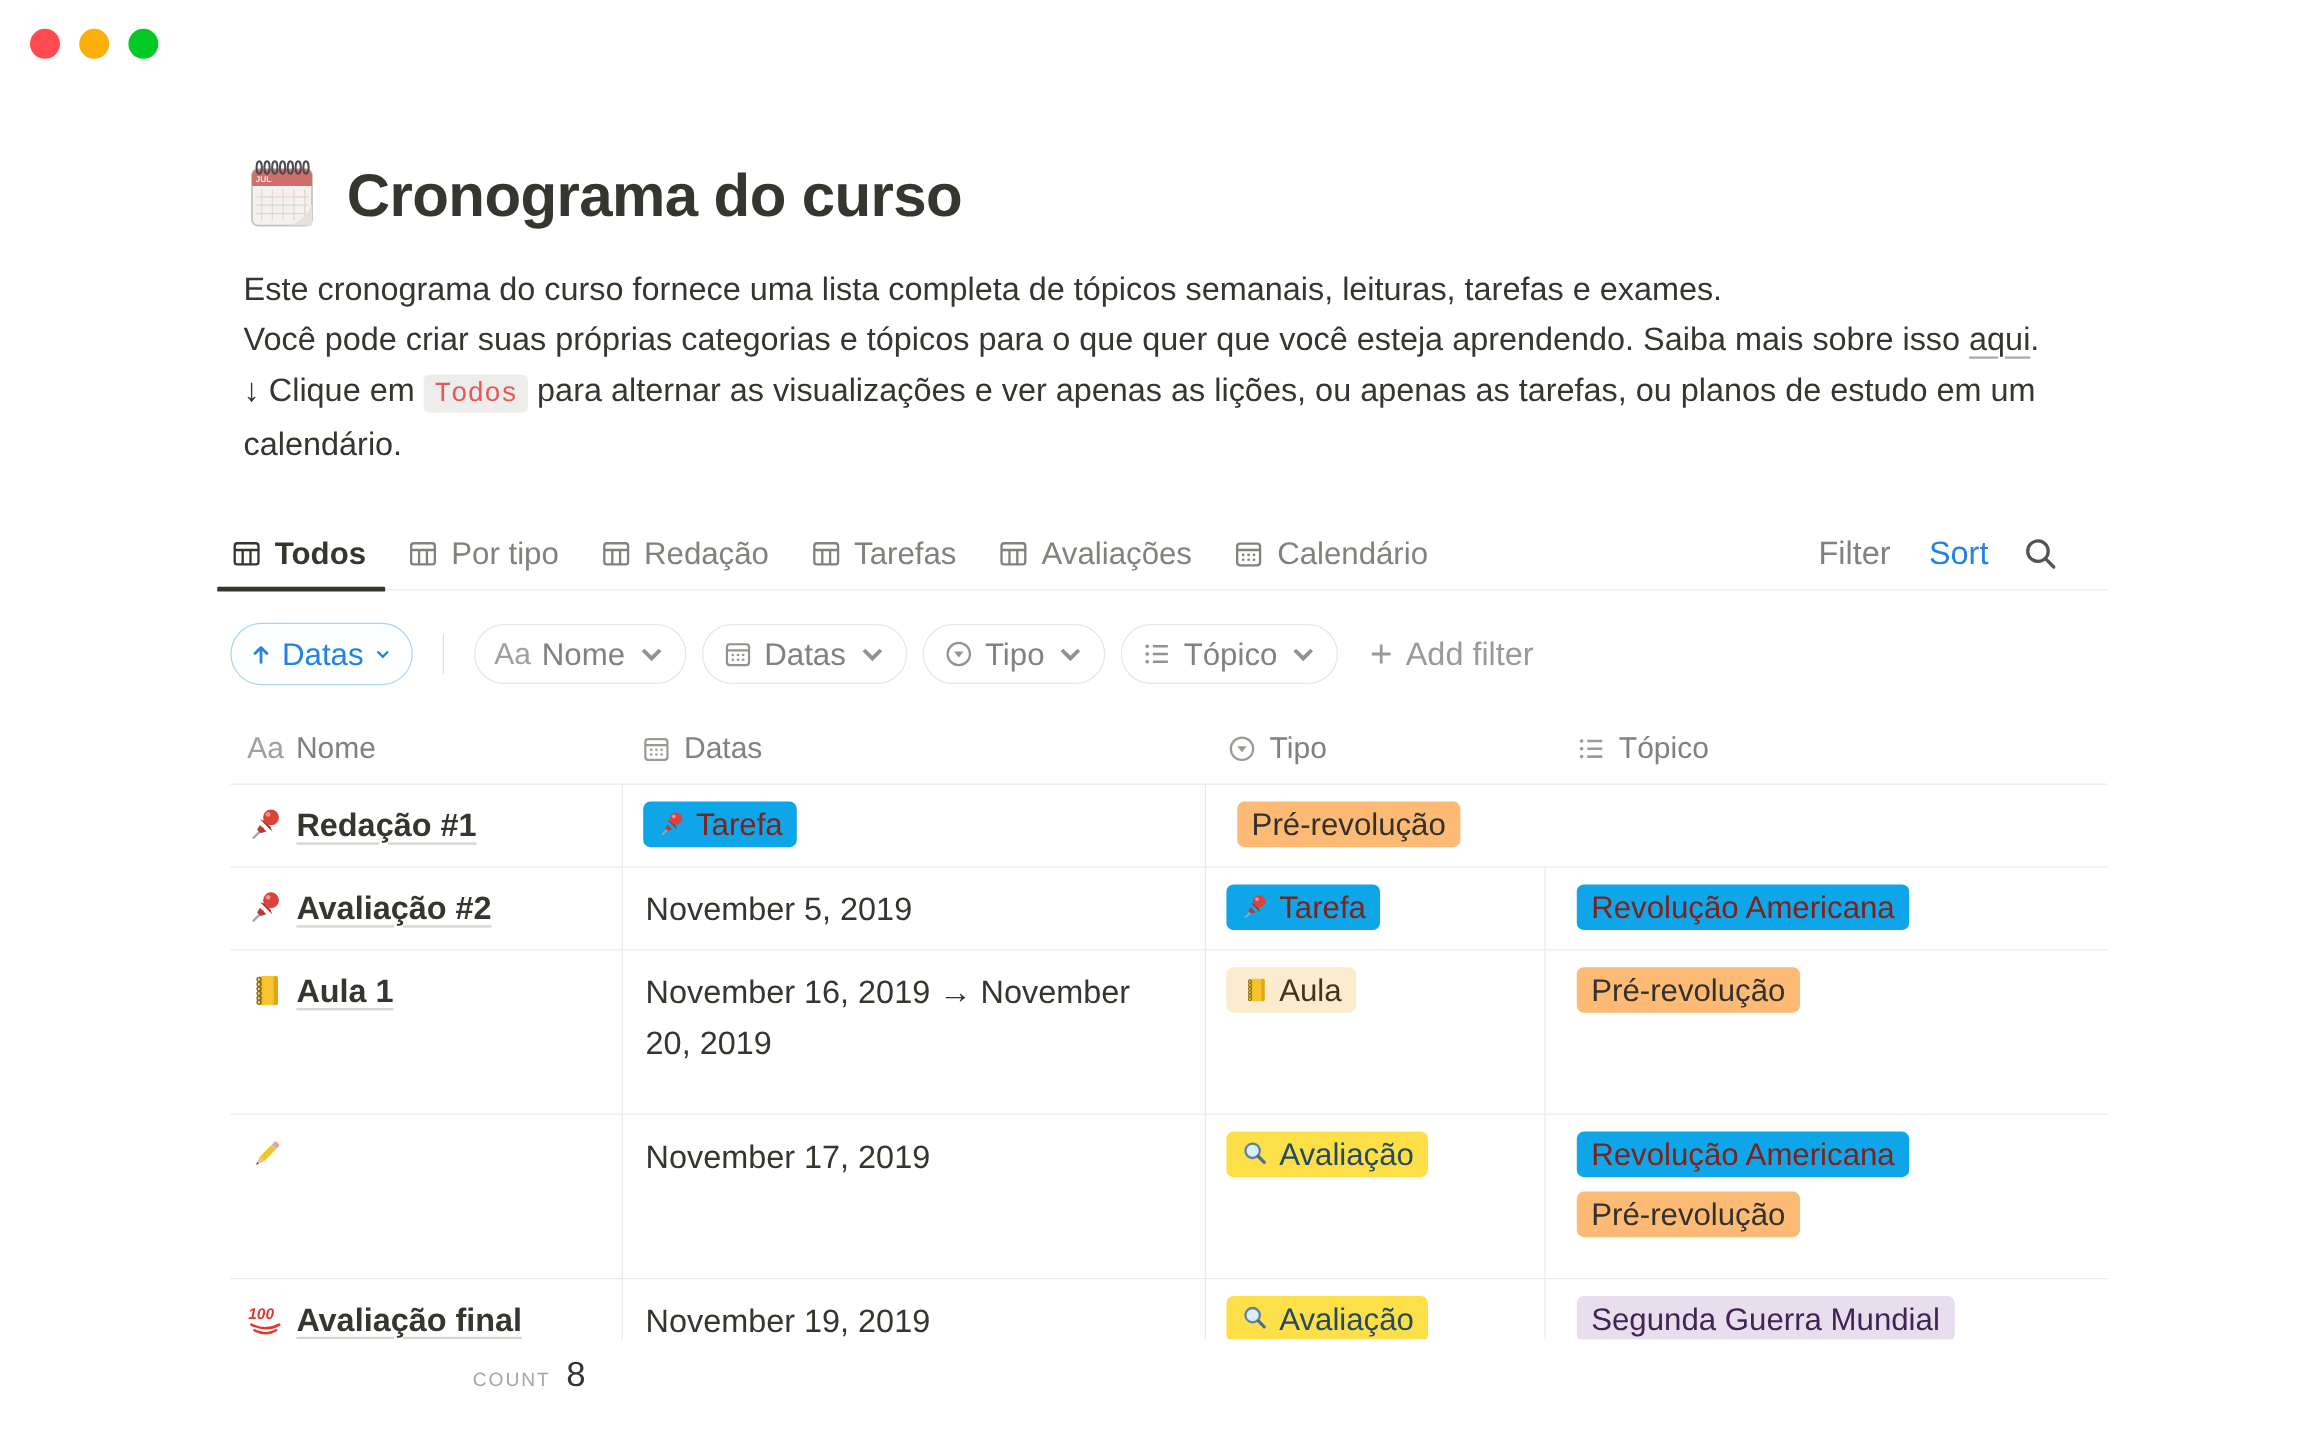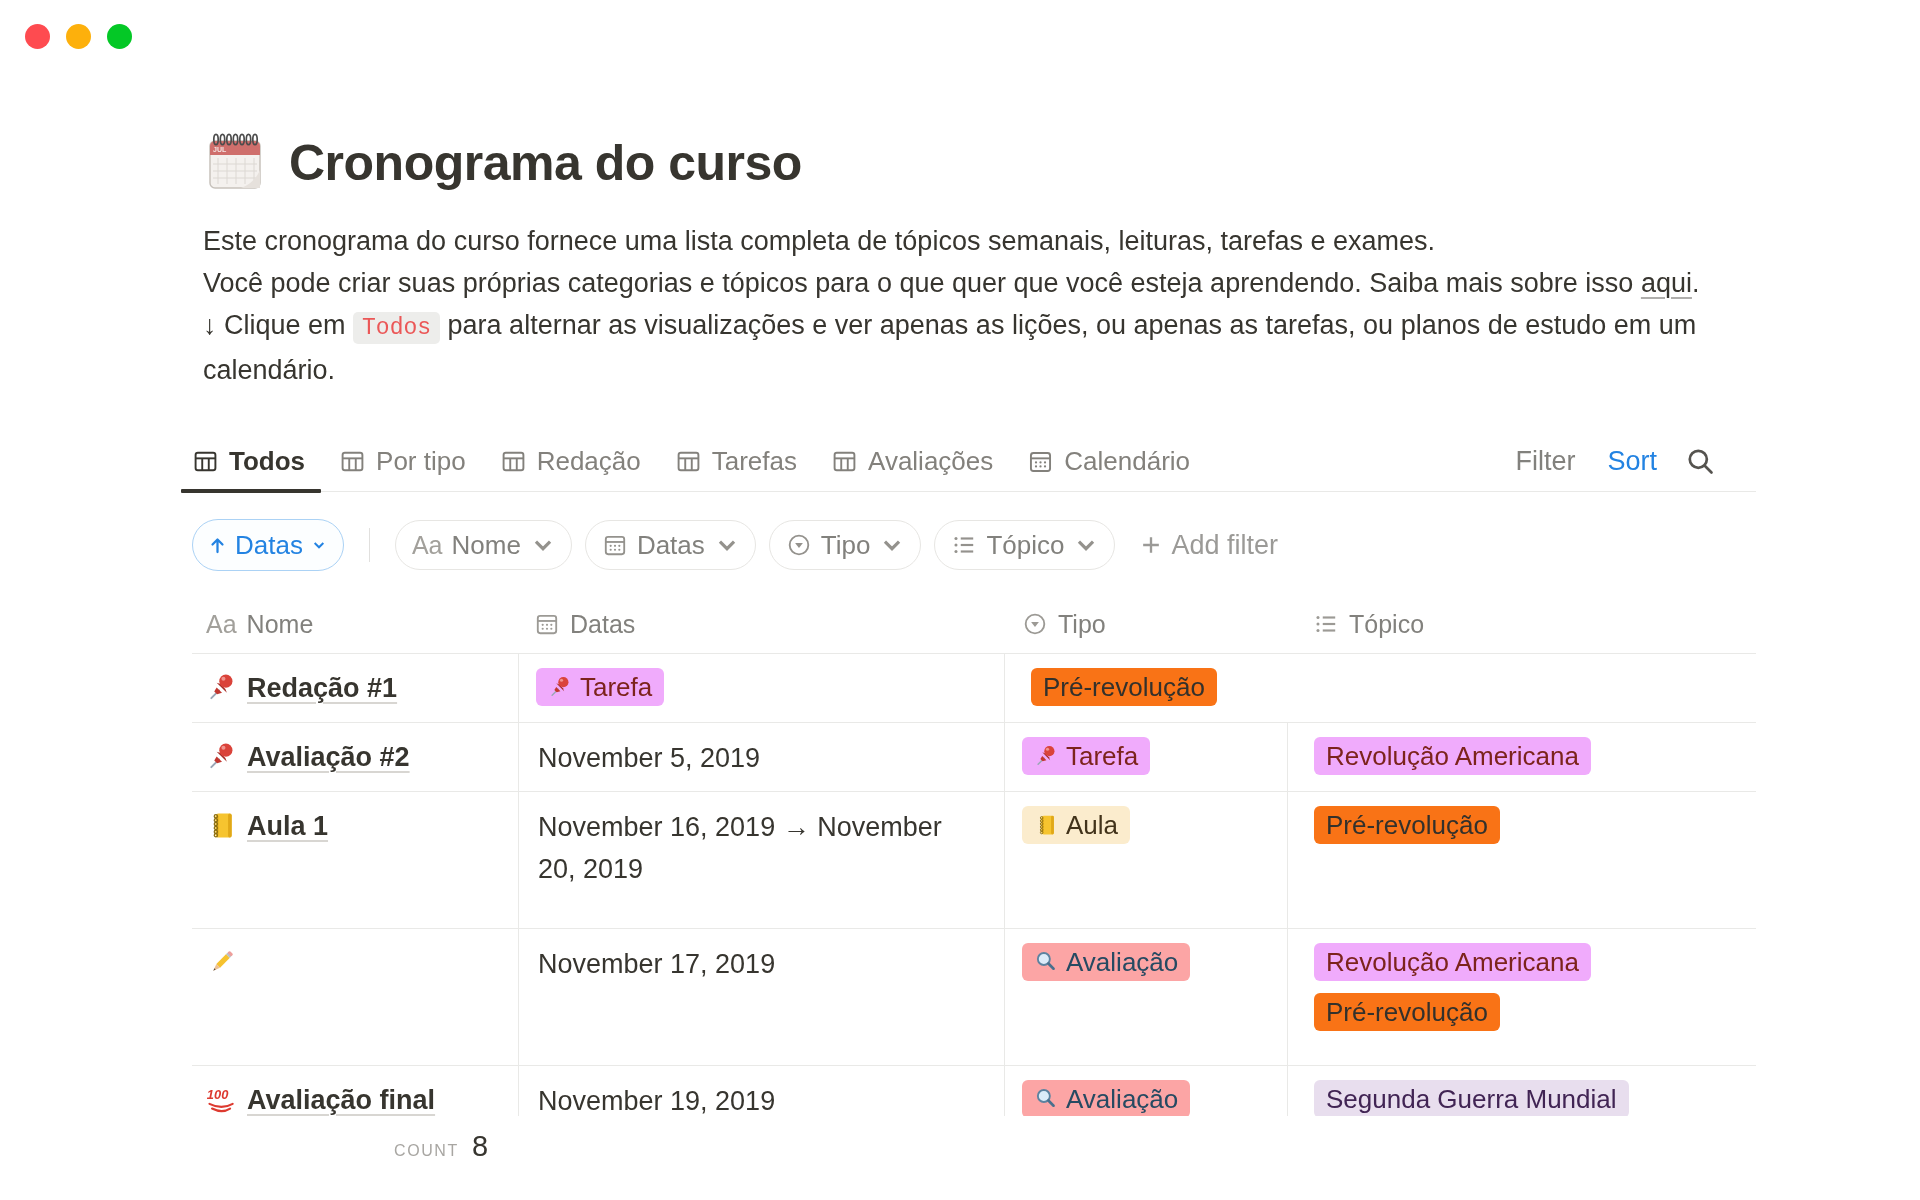--- a/index.html
+++ b/index.html
@@ -70,24 +70,24 @@
   .trow > div{padding-top:14px;padding-bottom:12px;box-sizing:border-box;}
   .cell-name{padding-left:14px;padding-right:9px;font-size:27px;line-height:40px;border-right:1px solid #e9e9e7;cursor:pointer;}
   .cell-name .row-emoji{display:inline-block;width:31px;height:31px;margin-right:10px;vertical-align:-6px;}
   .cell-name .row-emoji svg{width:31px;height:31px;}
   .name-text{font-weight:600;text-decoration:underline;text-decoration-thickness:2px;text-decoration-color:#d8d6d2;text-underline-offset:5px;}
   .cell-dates{padding-left:19px;padding-right:18px;font-size:27px;line-height:42px;border-right:1px solid #e9e9e7;}
   .cell-type{padding-left:17px;border-right:1px solid #e9e9e7;}
   .cell-topic{padding-left:26px;display:flex;flex-direction:column;gap:12px;align-items:flex-start;}
   .tag{display:inline-flex;align-items:center;gap:8px;height:38px;padding:0 12px;border-radius:6px;font-size:26px;line-height:38px;white-space:nowrap;}
   .tag svg{width:24px;height:24px;display:block;}
-  .tag-red{background:#f0abfc;color:#7c231c;}
+  .tag-red{background:#0ea5e9;color:#7c231c;}
   .tag-amber{background:#fbeccd;color:#42331a;}
-  .tag-blue{background:#fca5a5;color:#264a62;}
-  .tag-gray{background:#f97316;color:#33312c;}
+  .tag-blue{background:#fde047;color:#264a62;}
+  .tag-gray{background:#fdba74;color:#33312c;}
   .tag-purple{background:#e8deee;color:#412454;}
 
   
   .count-row{margin-top:14px;display:flex;align-items:baseline;gap:13px;padding-left:202px;}
   .count-label{font-size:16px;letter-spacing:1.6px;color:#a8a6a2;}
   .count-value{font-size:29px;color:#37352f;}
 </style>
 </head>
 <body>
 

